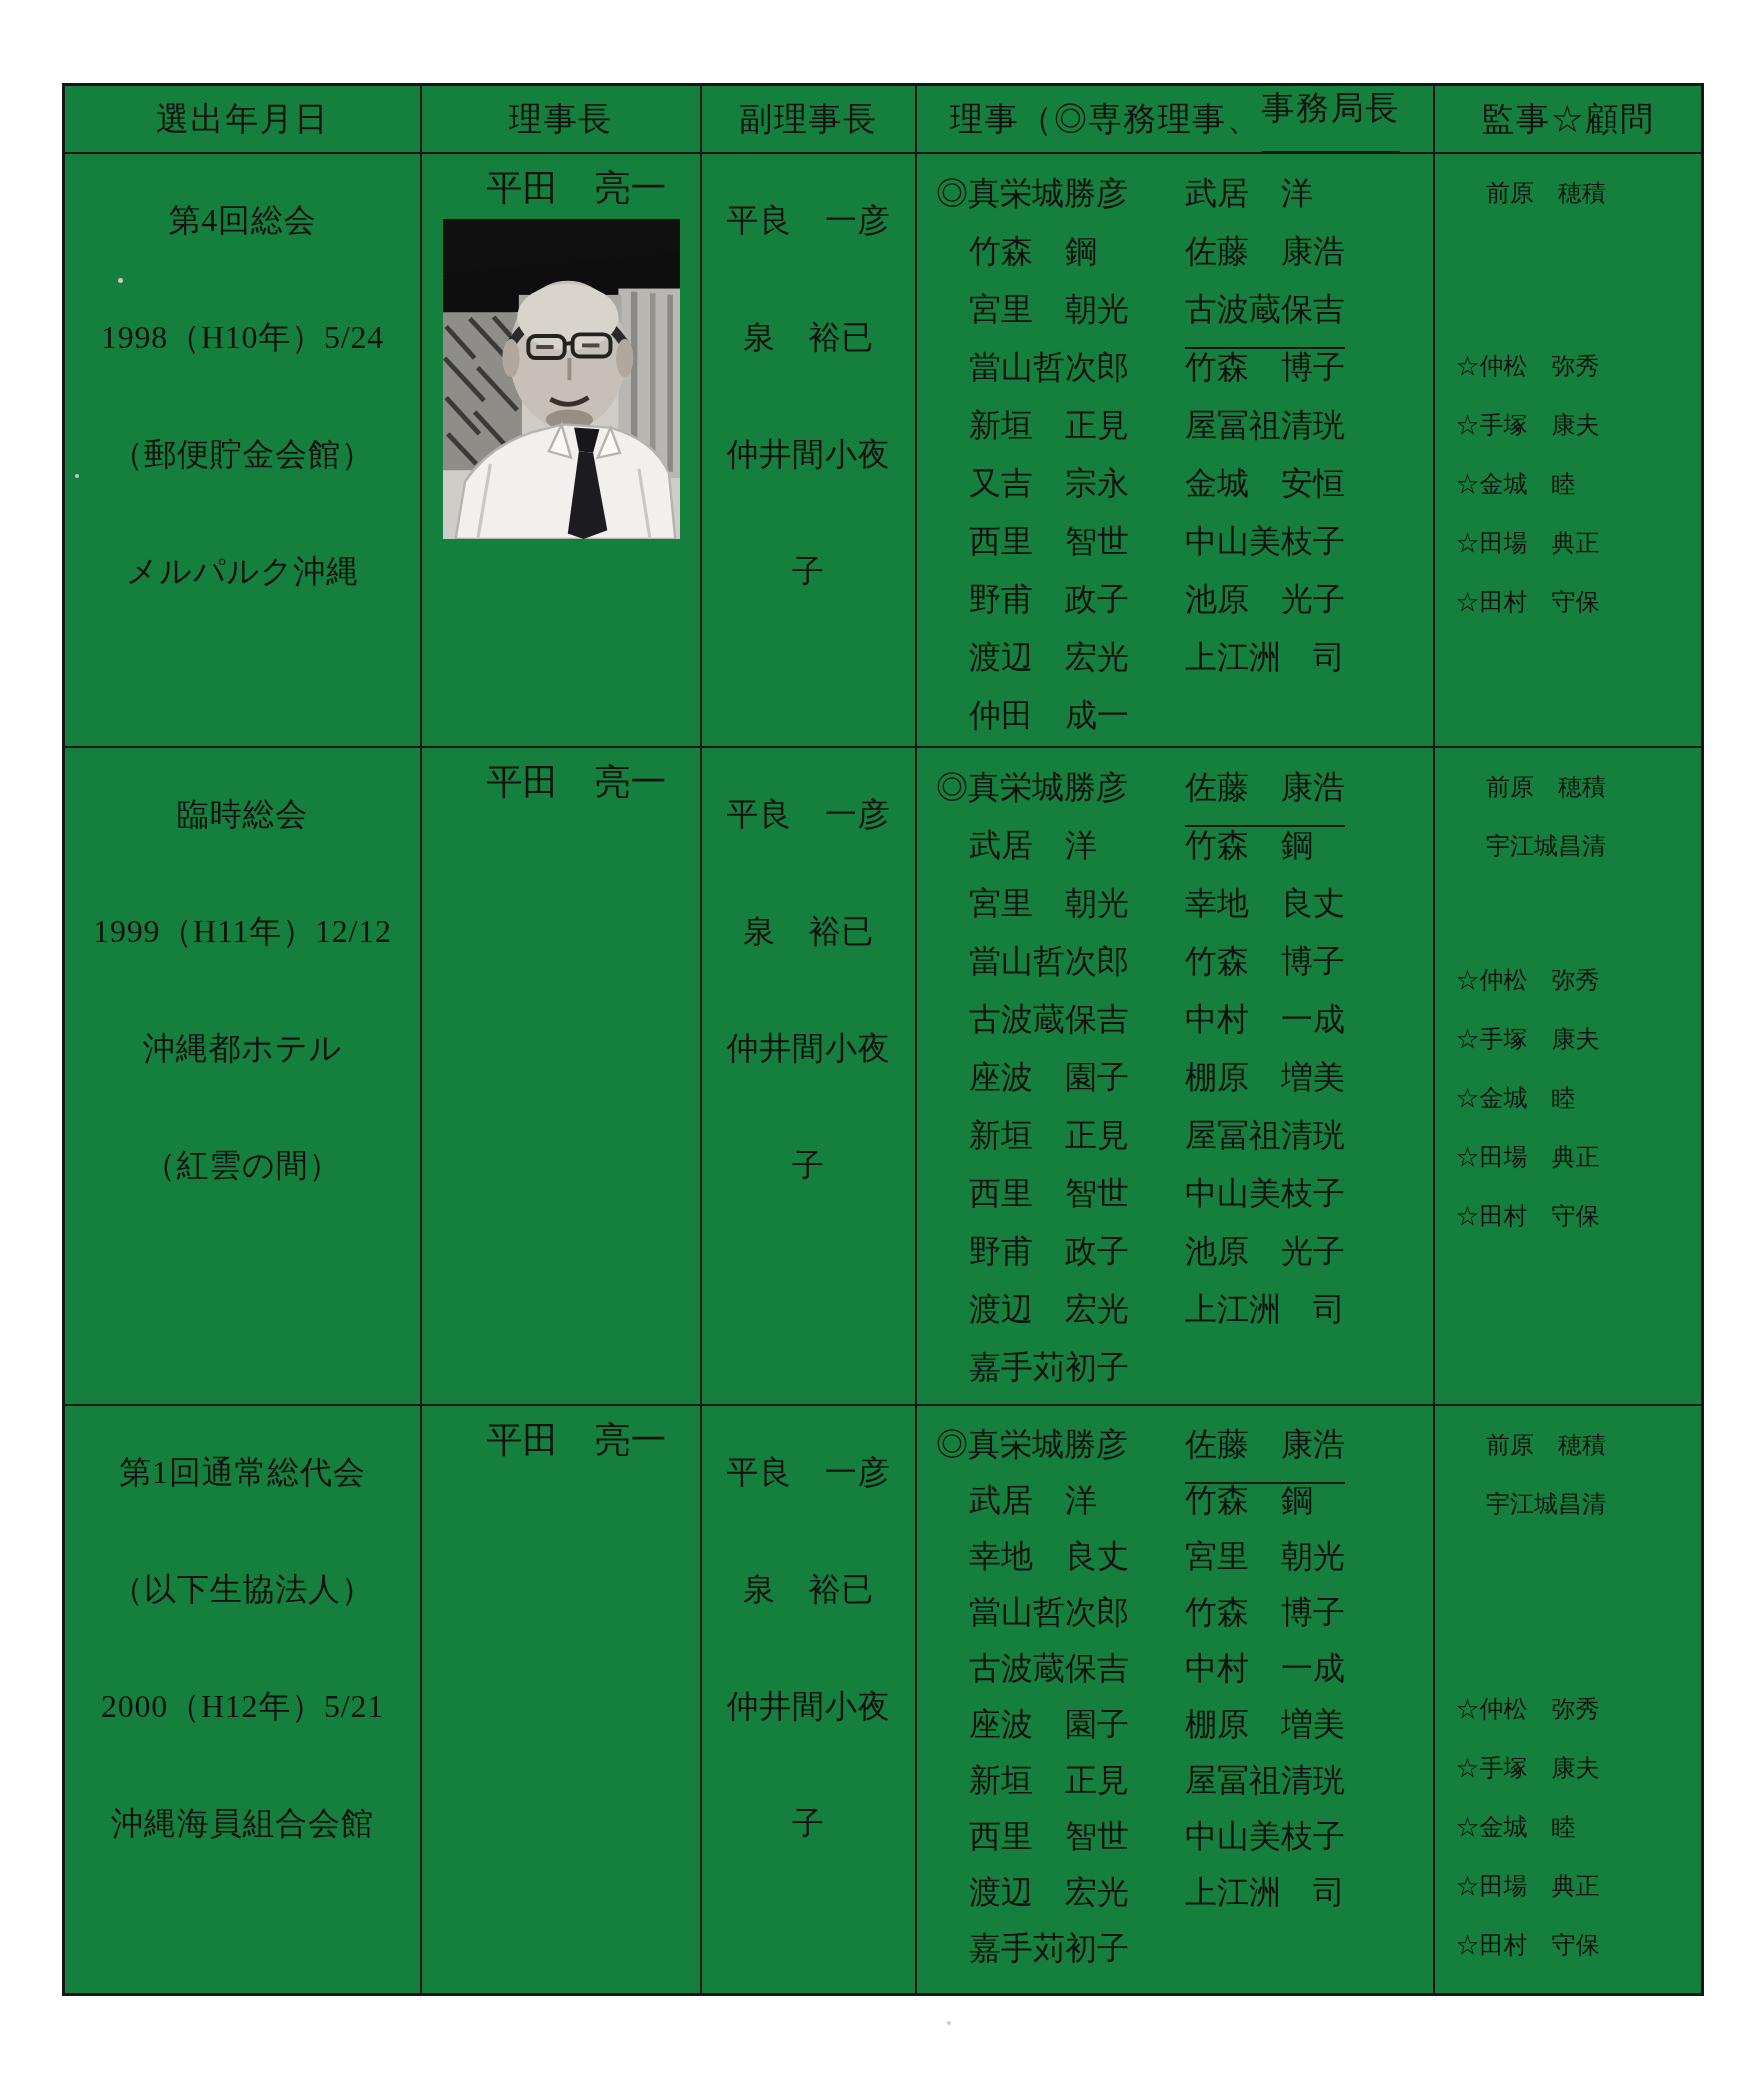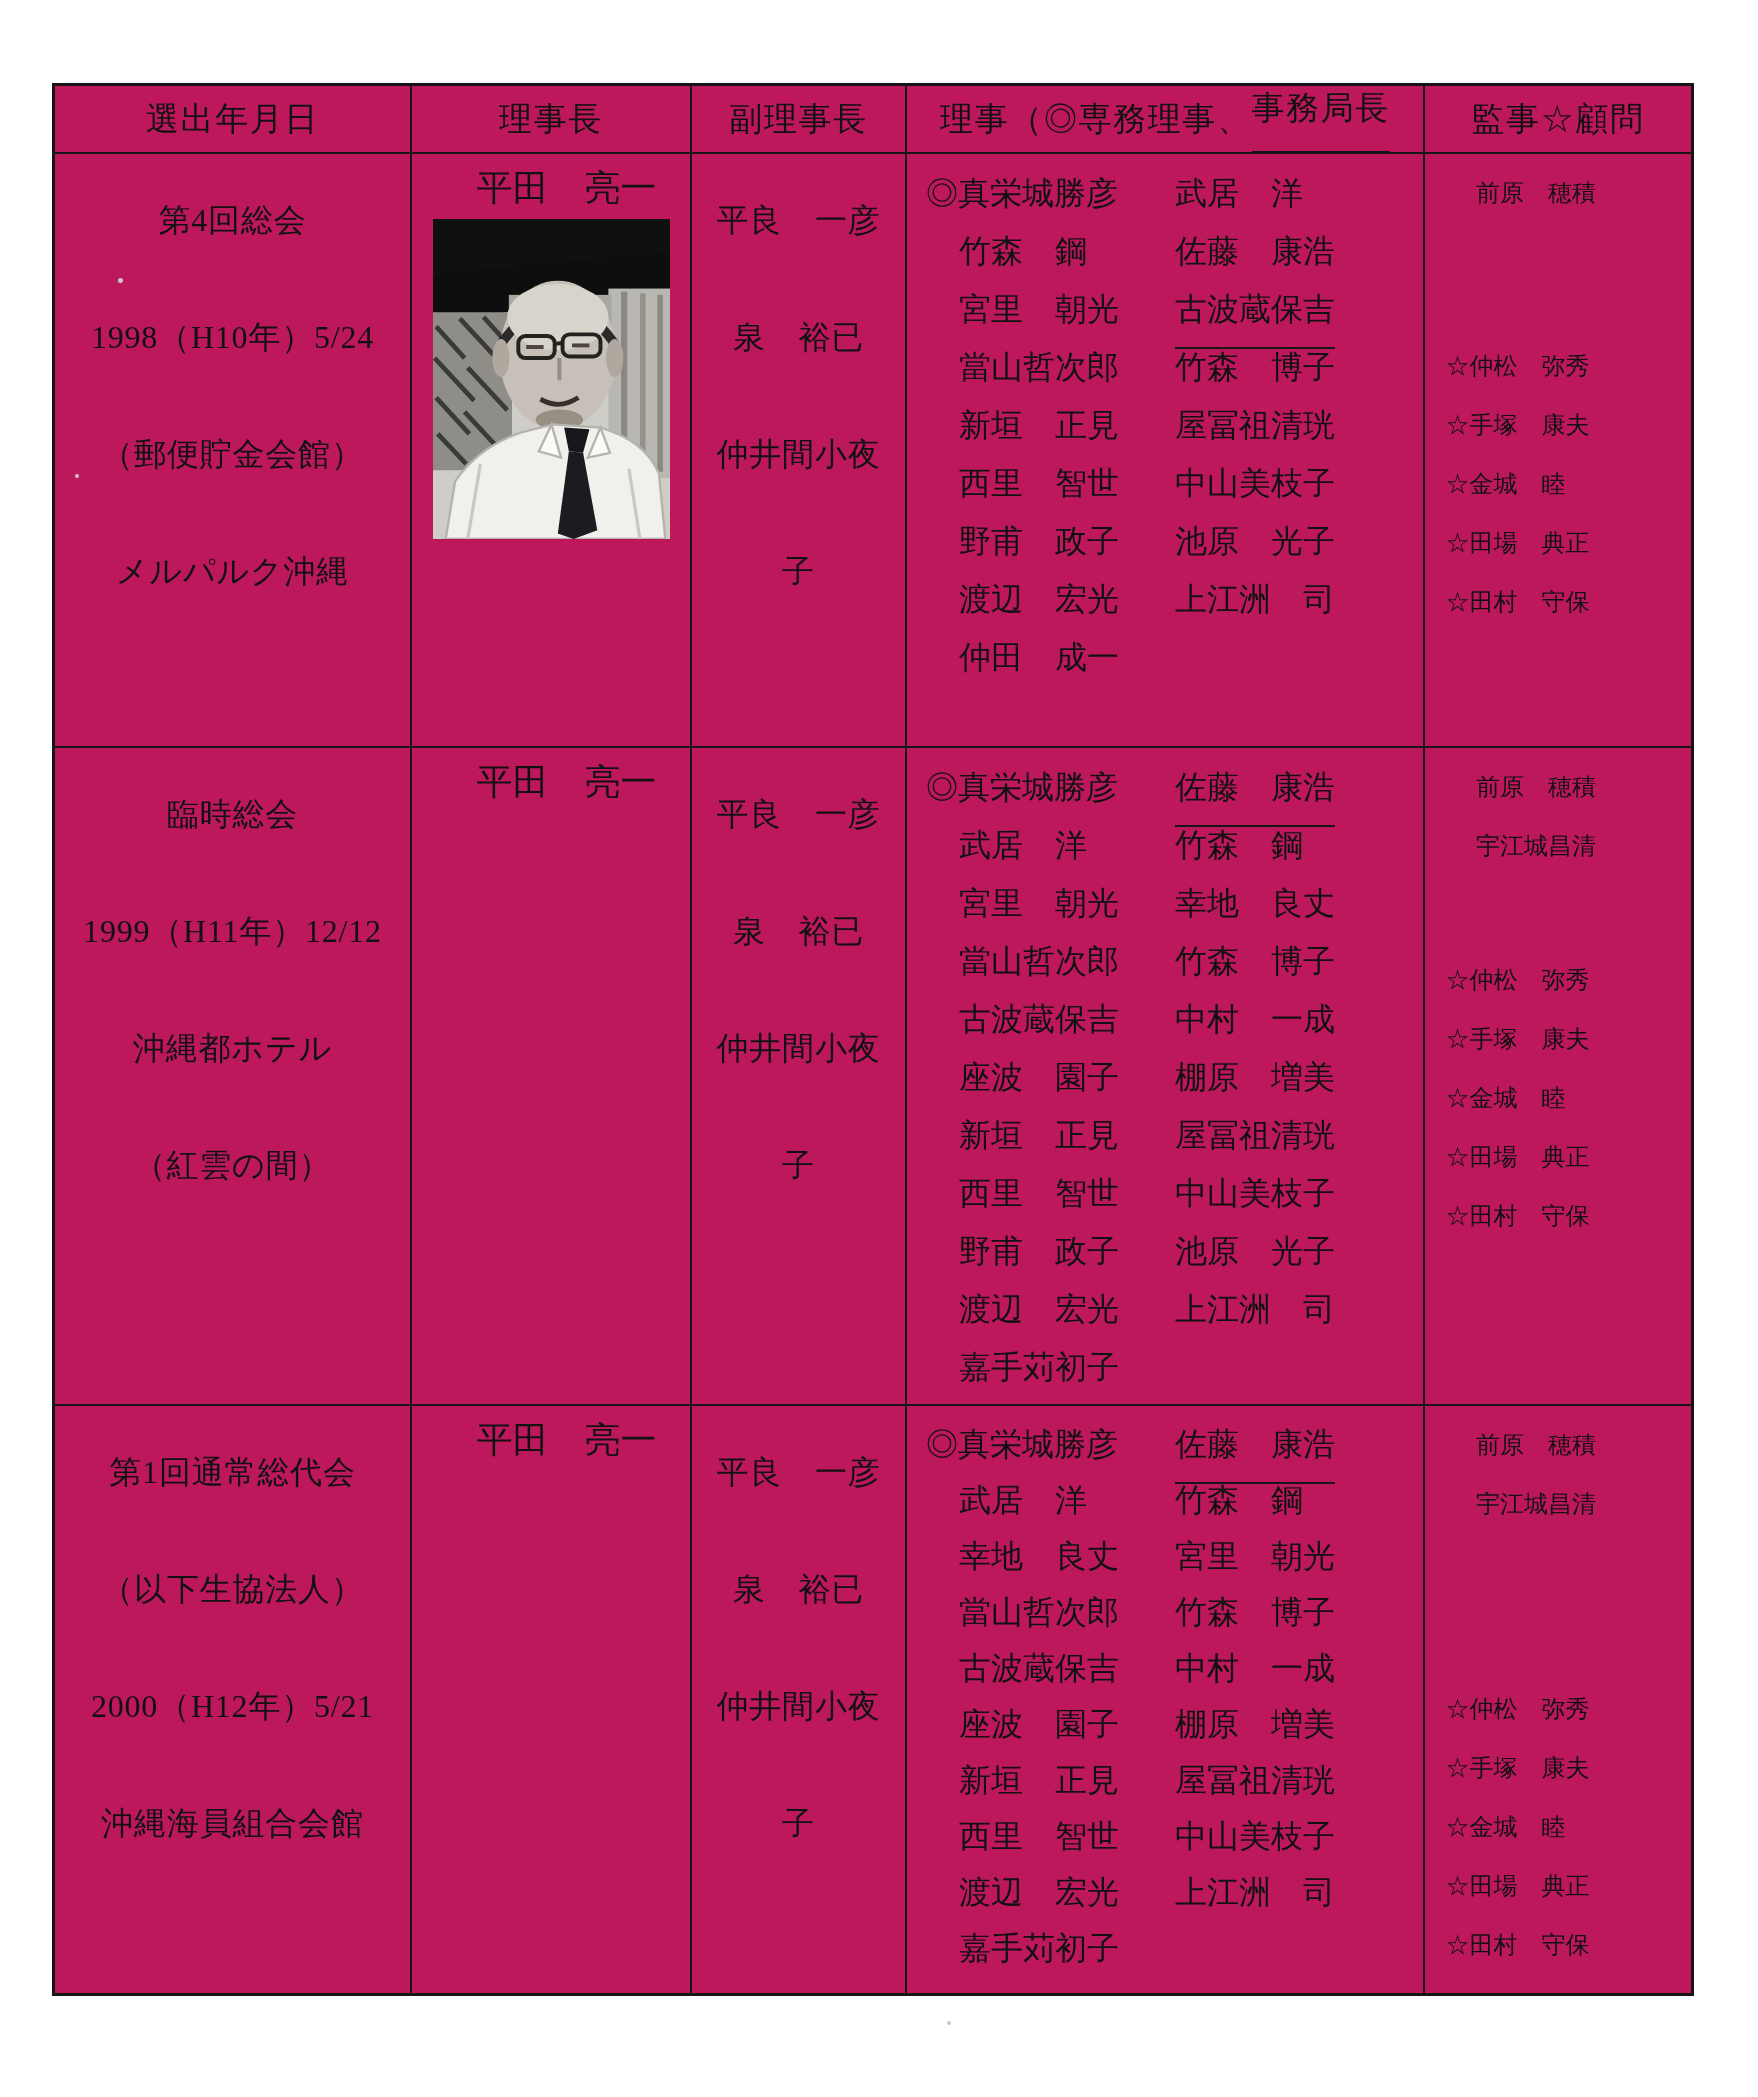--- a/index.html
+++ b/index.html
@@ -3,26 +3,26 @@
 <meta charset="utf-8">
 <style>
   html,body{margin:0;padding:0;}
   body{
     width:1759px;height:2097px;position:relative;
     background:#ffffff;color:#111;
     font-family:"Liberation Serif", serif;
     overflow:hidden;
   }
   .tbl{
-    position:absolute;left:52px;top:83px;
+    position:absolute;left:62px;top:83px;
     display:grid;
     grid-template-columns:357px 280px 215px 518px 266px;
     grid-template-rows:68px 594px 658px 587px;
     border:3.2px solid #161616;
-    background:#be185d;
+    background:#15803d;
   }
   .c{box-sizing:border-box;border-right:2.4px solid #161616;border-bottom:2.4px solid #161616;overflow:hidden;}
   .c.lastcol{border-right:none;}
   .c.lastrow{border-bottom:none;}
   .hcell{display:flex;align-items:center;justify-content:center;font-size:33px;letter-spacing:1.6px;white-space:nowrap;}
   .u{border-bottom:2.4px solid #161616;padding-bottom:20px;font-family:Liberation Serif, serif;}
   
   .slotcell{padding-top:8px;text-align:center;}
   .slot{height:117px;display:flex;align-items:center;justify-content:center;font-size:32px;letter-spacing:0.8px;white-space:nowrap;}
   
@@ -139,20 +139,24 @@
       </div>
     <div class="dl">
         <span class="l">當山哲次郎</span>
         <span class="r">竹森　博子</span>
       </div>
     <div class="dl">
         <span class="l">新垣　正見</span>
         <span class="r">屋冨祖清珖</span>
       </div>
     <div class="dl">
+        <span class="l">又吉　宗永</span>
+        <span class="r">金城　安恒</span>
+      </div>
+    <div class="dl">
         <span class="l">西里　智世</span>
         <span class="r">中山美枝子</span>
       </div>
     <div class="dl">
         <span class="l">野甫　政子</span>
         <span class="r">池原　光子</span>
       </div>
     <div class="dl">
         <span class="l">渡辺　宏光</span>
         <span class="r">上江洲　司</span>

